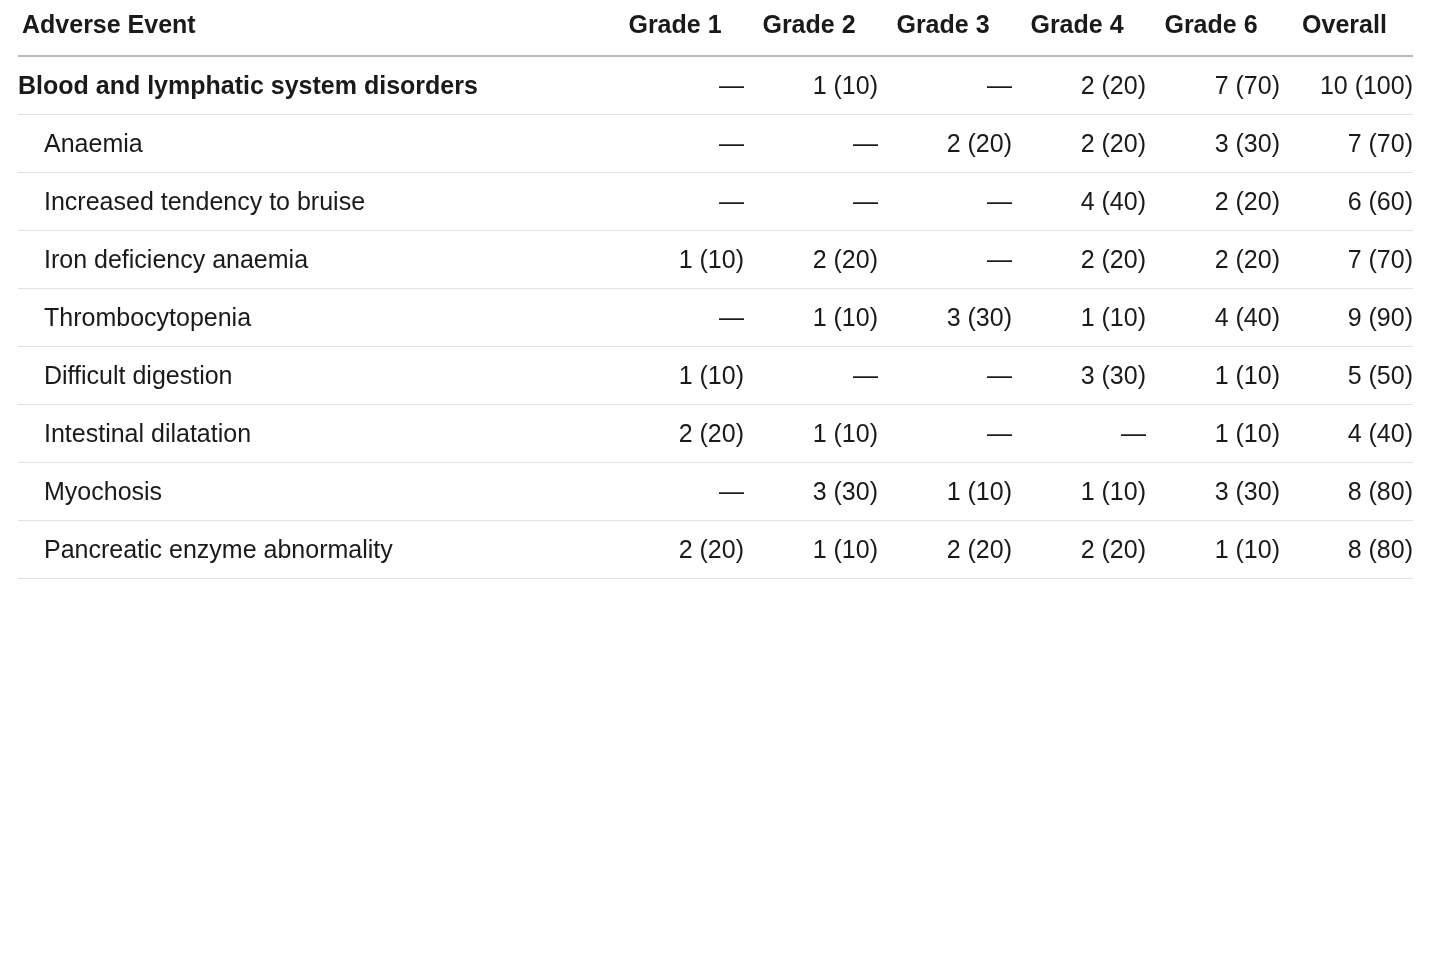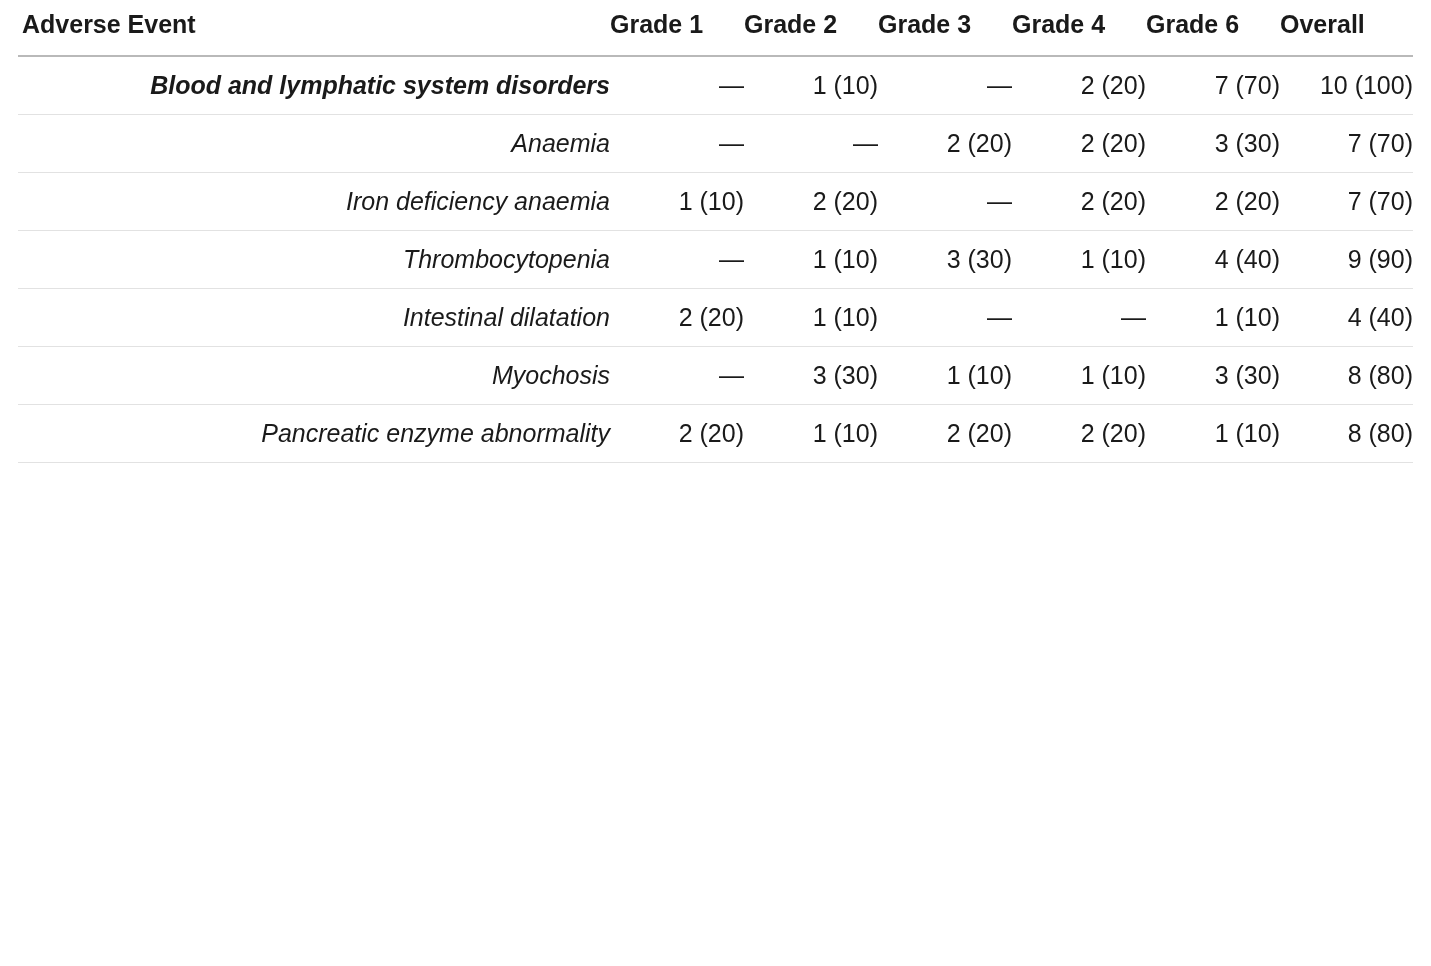--- a/index.html
+++ b/index.html
@@ -30,39 +30,38 @@
     color: #1a1a1a;
     padding: 10px 0 16px 0;
     border-bottom: 2px solid #b9b9b9;
     vertical-align: bottom;
   }
   table.ae-table thead th.col-event {
     text-align: left;
     padding-left: 4px;
   }
   table.ae-table thead th.col-num {
-    text-align: left;
+    text-align: center;
     padding-right: 4px;
   }
   table.ae-table tbody td {
     font-size: 25px;
     color: #1a1a1a;
     padding: 14px 0 14px 0;
     border-bottom: 1px solid #e2e2e2;
     vertical-align: middle;
     white-space: nowrap;
   }
   table.ae-table tbody tr:last-child td {
     border-bottom: 1px solid #e2e2e2;
     margin-top: 20px;
   }
   td.cell-event {
-    text-align: right;
+    text-align: left;
     padding-left: 4px;
-    font-style: italic;
   }
   td.cell-num {
     text-align: right;
     padding-right: 4px;
   }
   tr.group-row td.cell-event {
     font-weight: bold;
   }
   tr.item-row td.cell-event {
     padding-left: 26px;
@@ -109,36 +108,54 @@
         <tr class="item-row">
           <td class="cell-event">Anaemia</td>
           <td class="cell-num">—</td>
           <td class="cell-num">—</td>
           <td class="cell-num">2 (20)</td>
           <td class="cell-num">2 (20)</td>
           <td class="cell-num">3 (30)</td>
           <td class="cell-num">7 (70)</td>
         </tr>
         <tr class="item-row">
+          <td class="cell-event">Increased tendency to bruise</td>
+          <td class="cell-num">—</td>
+          <td class="cell-num">—</td>
+          <td class="cell-num">—</td>
+          <td class="cell-num">4 (40)</td>
+          <td class="cell-num">2 (20)</td>
+          <td class="cell-num">6 (60)</td>
+        </tr>
+        <tr class="item-row">
           <td class="cell-event">Iron deficiency anaemia</td>
           <td class="cell-num">1 (10)</td>
           <td class="cell-num">2 (20)</td>
           <td class="cell-num">—</td>
           <td class="cell-num">2 (20)</td>
           <td class="cell-num">2 (20)</td>
           <td class="cell-num">7 (70)</td>
         </tr>
         <tr class="item-row">
           <td class="cell-event">Thrombocytopenia</td>
           <td class="cell-num">—</td>
           <td class="cell-num">1 (10)</td>
           <td class="cell-num">3 (30)</td>
           <td class="cell-num">1 (10)</td>
           <td class="cell-num">4 (40)</td>
           <td class="cell-num">9 (90)</td>
+        </tr>
+        <tr class="item-row">
+          <td class="cell-event">Difficult digestion</td>
+          <td class="cell-num">1 (10)</td>
+          <td class="cell-num">—</td>
+          <td class="cell-num">—</td>
+          <td class="cell-num">3 (30)</td>
+          <td class="cell-num">1 (10)</td>
+          <td class="cell-num">5 (50)</td>
         </tr>
         <tr class="item-row">
           <td class="cell-event">Intestinal dilatation</td>
           <td class="cell-num">2 (20)</td>
           <td class="cell-num">1 (10)</td>
           <td class="cell-num">—</td>
           <td class="cell-num">—</td>
           <td class="cell-num">1 (10)</td>
           <td class="cell-num">4 (40)</td>
         </tr>

